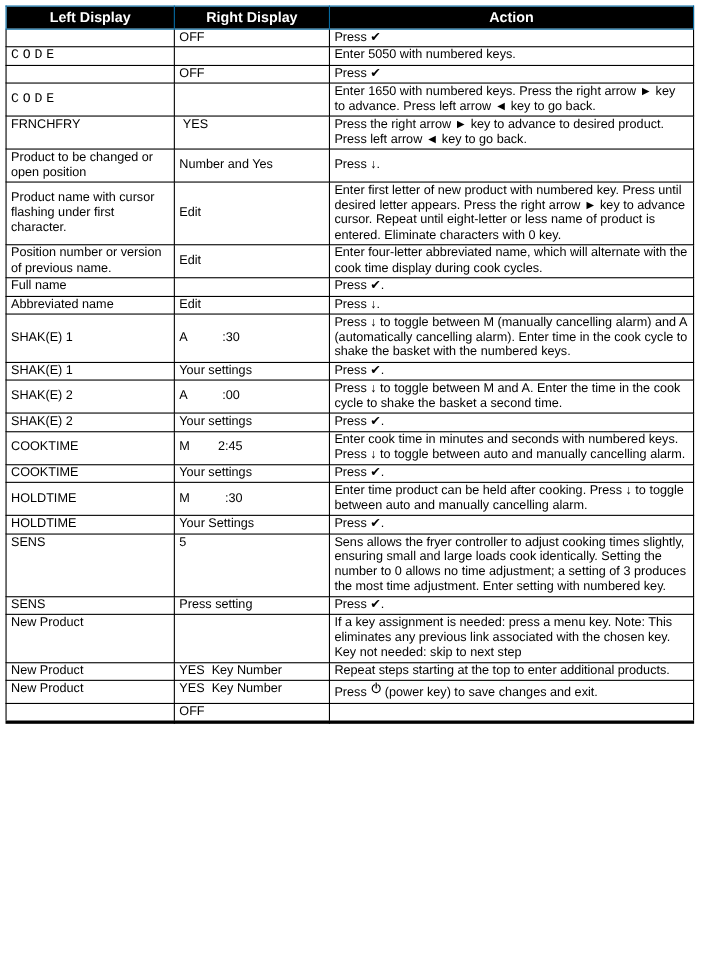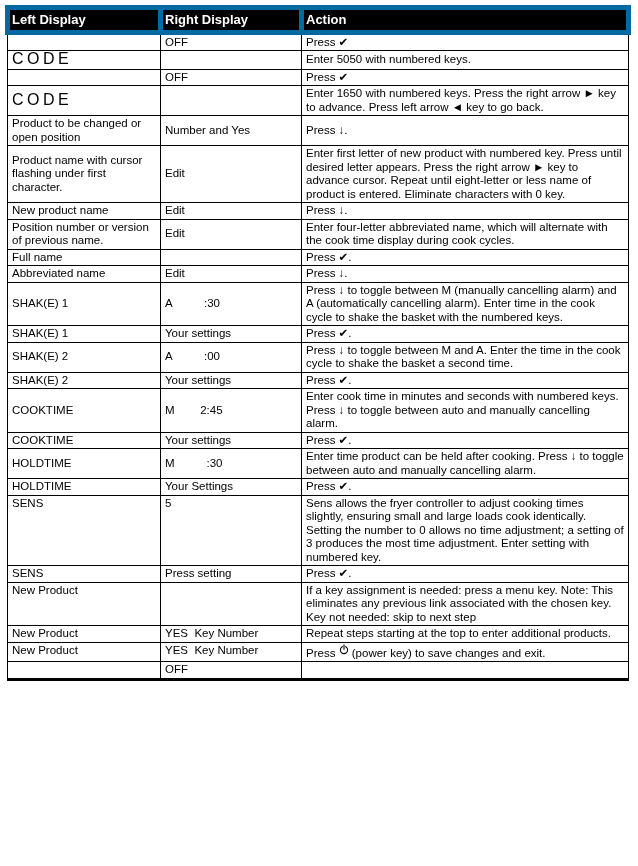--- a/index.html
+++ b/index.html
@@ -22,33 +22,33 @@
     padding: 1px 4px;
     font-size: 11.5px;
     line-height: 13.5px;
     vertical-align: middle;
     word-wrap: break-word;
   }
   thead th {
     background: #000;
     color: #fff;
     font-weight: bold;
-    text-align: left;
+    text-align: center;
     font-size: 13px;
     padding: 3px 2px;
-    border: 5px solid #0369a1;
+    border: 1px solid #0369a1;
   }
   col.c-left  { width: 153px; }
   col.c-right { width: 141px; }
   td.col-right { white-space: pre-wrap; margin-left: 29px; }
   tr.valign-top td { vertical-align: top; }
   .lcd {
-    font-family: Liberation Sans, sans-serif;
+    font-family: Liberation Mono, monospace;
     letter-spacing: 3.5px;
-    font-size: 16px;
+    font-size: 12px;
   }
   .bold { font-weight: normal; text-align: right; }
   .power-icon { display: inline-block; }
   .power-icon svg { vertical-align: 2px; }
 </style>
 </head>
 <body>
 
 <div class="page">
   <table>
@@ -78,34 +78,34 @@
         <tr>
           <td class="col-left"><span></span></td>
           <td class="col-right"><span>OFF</span></td>
           <td class="col-action"><span>Press ✔</span></td>
         </tr>
         <tr>
           <td class="col-left"><span class="lcd">CODE</span></td>
           <td class="col-right"><span></span></td>
           <td class="col-action"><span>Enter 1650 with numbered keys.  Press the right arrow ► key to advance.  Press left arrow ◄ key to go back.</span></td>
         </tr>
+        <tr class="valign-top">
+          <td class="col-left"><span>FRNCHFRY</span></td>
+          <td class="col-right"><span> YES</span></td>
+          <td class="col-action"><span>Press the right arrow ► key to advance to desired product.  Press left arrow ◄ key to go back.</span></td>
+        </tr>
         <tr>
           <td class="col-left"><span>Product to be changed or open position</span></td>
           <td class="col-right"><span>Number and Yes</span></td>
           <td class="col-action"><span>Press ↓.</span></td>
         </tr>
         <tr>
           <td class="col-left"><span>Product name with cursor flashing under first character.</span></td>
           <td class="col-right"><span>Edit</span></td>
           <td class="col-action"><span>Enter first letter of new product with numbered key. Press until desired letter appears.   Press the right arrow ► key to advance cursor.  Repeat until eight-letter or less name of product is entered. Eliminate characters with 0 key.</span></td>
-        </tr>
-        <tr>
-          <td class="col-left"><span>New product name</span></td>
-          <td class="col-right"><span>Edit</span></td>
-          <td class="col-action"><span>Press ↓.</span></td>
         </tr>
         <tr>
           <td class="col-left"><span>Position number or version of previous name.</span></td>
           <td class="col-right"><span>Edit</span></td>
           <td class="col-action"><span>Enter four-letter abbreviated name, which will alternate with the cook time display during cook cycles.</span></td>
         </tr>
         <tr>
           <td class="col-left"><span>Full name</span></td>
           <td class="col-right"><span></span></td>
           <td class="col-action"><span>Press ✔.</span></td>

